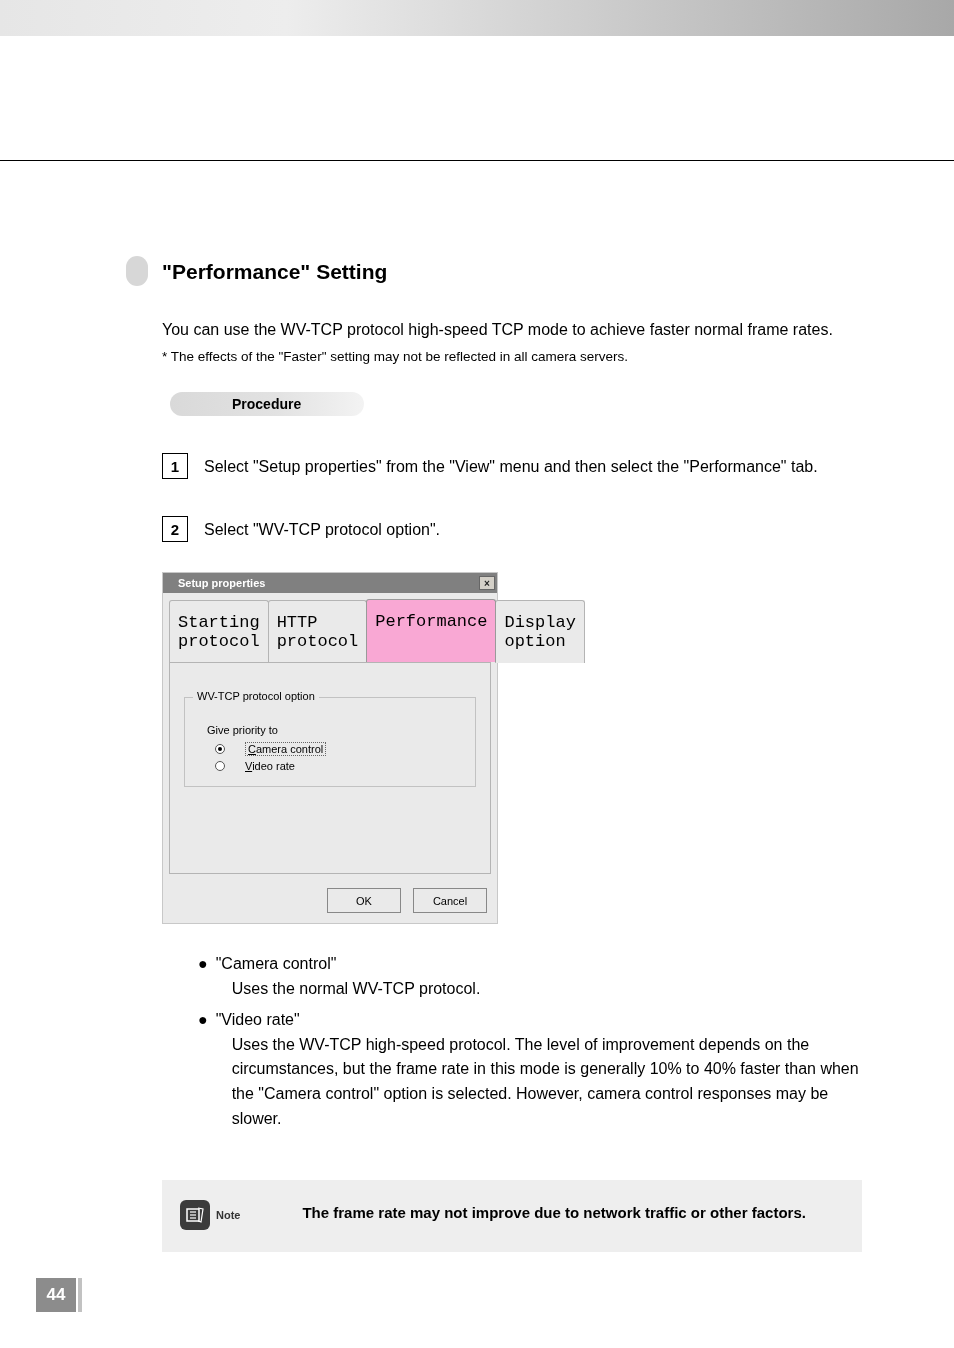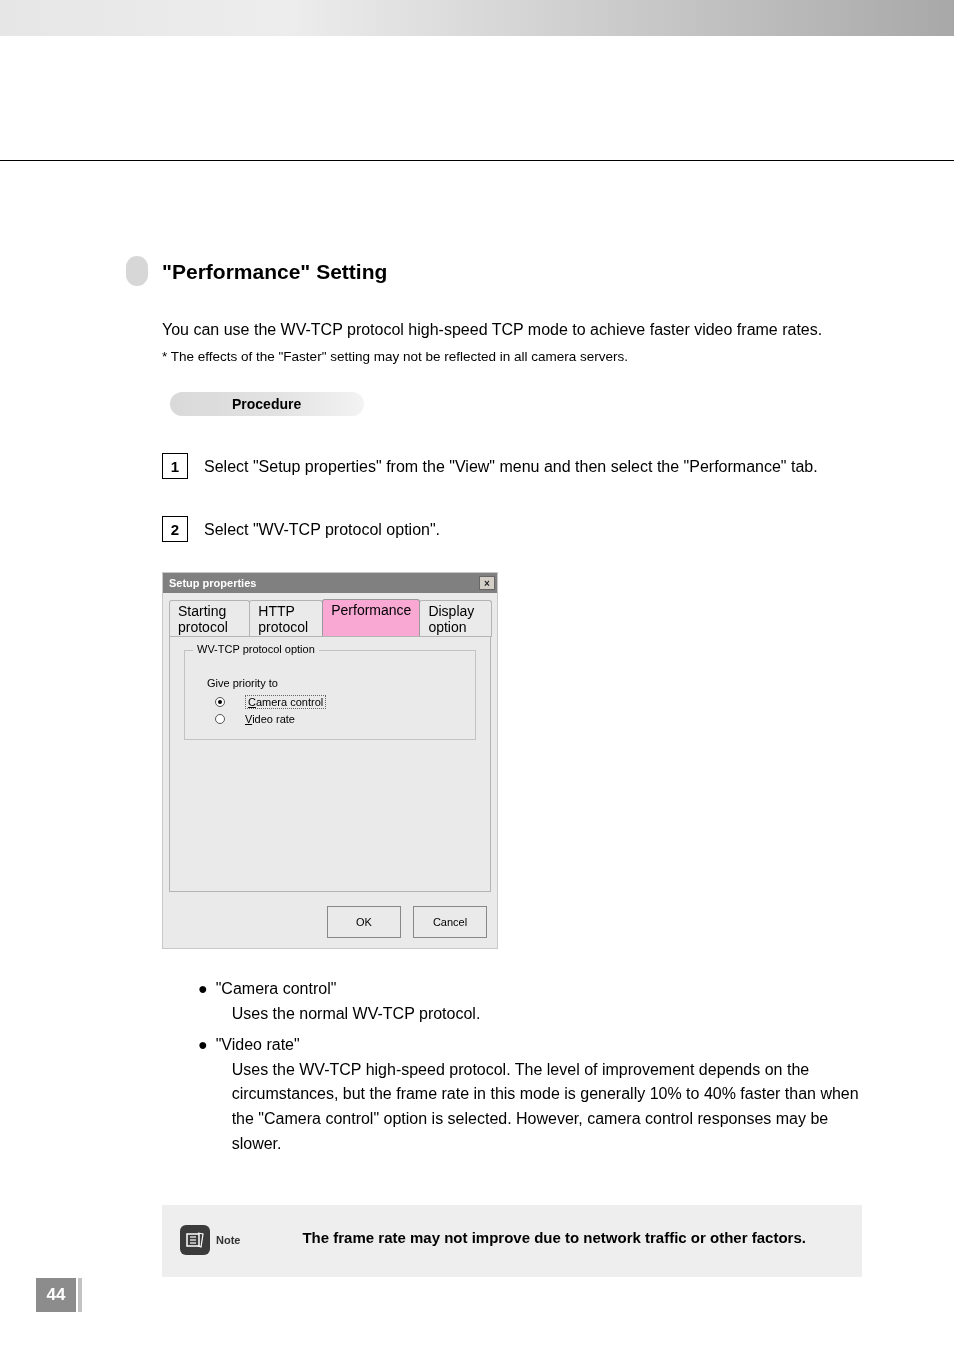--- a/index.html
+++ b/index.html
@@ -94,21 +94,21 @@
     border: 1px solid #c8c8c8;
     font-family: Tahoma, Arial, sans-serif;
     font-size: 11px;
     color: #000;
   }
   .titlebar {
     background: #808080;
     color: #fff;
     height: 20px;
     display: flex; align-items: center;
-    padding: 0 2px 0 6px;
+    padding: 0 2px 0 15px;
     font-weight: bold;
     font-size: 11px;
   }
   .titlebar .spacer { flex: 1; }
   .close-btn {
     width: 16px; height: 14px;
     background: #d4d0c8;
     border: 1px solid #666;
     display: flex; align-items: center; justify-content: center;
     font-size: 10px; font-weight: bold;
@@ -116,38 +116,39 @@
   }
   .tabs {
     display: flex;
     padding: 6px 6px 0 6px;
     gap: 0;
   }
   .tab {
     background: #eaeaea;
     border: 1px solid #b4b4b4;
     border-bottom: none;
-    padding: 2px 8px;
-    font-size: 14px;
+    padding: 12px 8px;
+    font-size: 17px;
     border-radius: 3px 3px 0 0;
     margin-right: -1px;
     position: relative;
     top: 1px;
+    font-family: Liberation Mono, monospace;
   }
   .tab.active {
     background: #f9a8d4;
     border-color: #9a9a9a;
     z-index: 2;
     top: 0;
   }
   .tab-body {
     border: 1px solid #b4b4b4;
     margin: 0 6px 6px 6px;
-    height: 256px;
-    padding: 13px 14px 10px 14px;
+    height: 212px;
+    padding: 34px 14px 10px 14px;
     position: relative;
     background: #eaeaea;
   }
   .fieldset {
     border: 1px solid #c2c2c2;
     padding: 10px 14px 14px 14px;
     position: relative;
   }
   .legend {
     position: absolute;
@@ -163,21 +164,21 @@
     display: flex; align-items: center; justify-content: center;
   }
   .radio-dot.checked::after { content: ""; width: 4px; height: 4px; background: #000; border-radius: 50%; }
   .radio-label-boxed { border: 1px dotted #666; padding: 0 2px; }
   .underline { text-decoration: underline; }
   .dialog-buttons {
     padding: 8px 10px 10px 10px;
     display: flex; justify-content: flex-end; gap: 12px;
   }
   .win-btn {
-    width: 74px; height: 32px;
+    width: 74px; height: 25px;
     background: #eaeaea;
     border: 1px solid #888;
     font-size: 11px;
     display: flex; align-items: center; justify-content: center;
   }
   .explain-list {
     margin: 28px 0 0 70px;
     font-size: 16px;
     line-height: 1.55;
   }
@@ -227,21 +228,21 @@
 <body>
 
 <div class="top-gradient"></div>
 <div class="header-rule"></div>
 
 <div class="content">
 
   <div class="bullet-decor"></div>
   <h2 class="section-title">"Performance" Setting</h2>
 
-  <p class="intro">You can use the WV-TCP protocol high-speed TCP mode to achieve faster video frame rates.</p>
+  <p class="intro">You can use the WV-TCP protocol high-speed TCP mode to achieve faster normal frame rates.</p>
   <p class="footnote">* The effects of the "Faster" setting may not be reflected in all camera servers.</p>
 
   <div class="procedure-pill">
     <span class="procedure-label">Procedure</span>
   </div>
 
   <div class="step-row">
     <div class="step-num">1</div>
     <div class="step-text">Select "Setup properties" from the "View" menu and then select the "Performance" tab.</div>
   </div>

